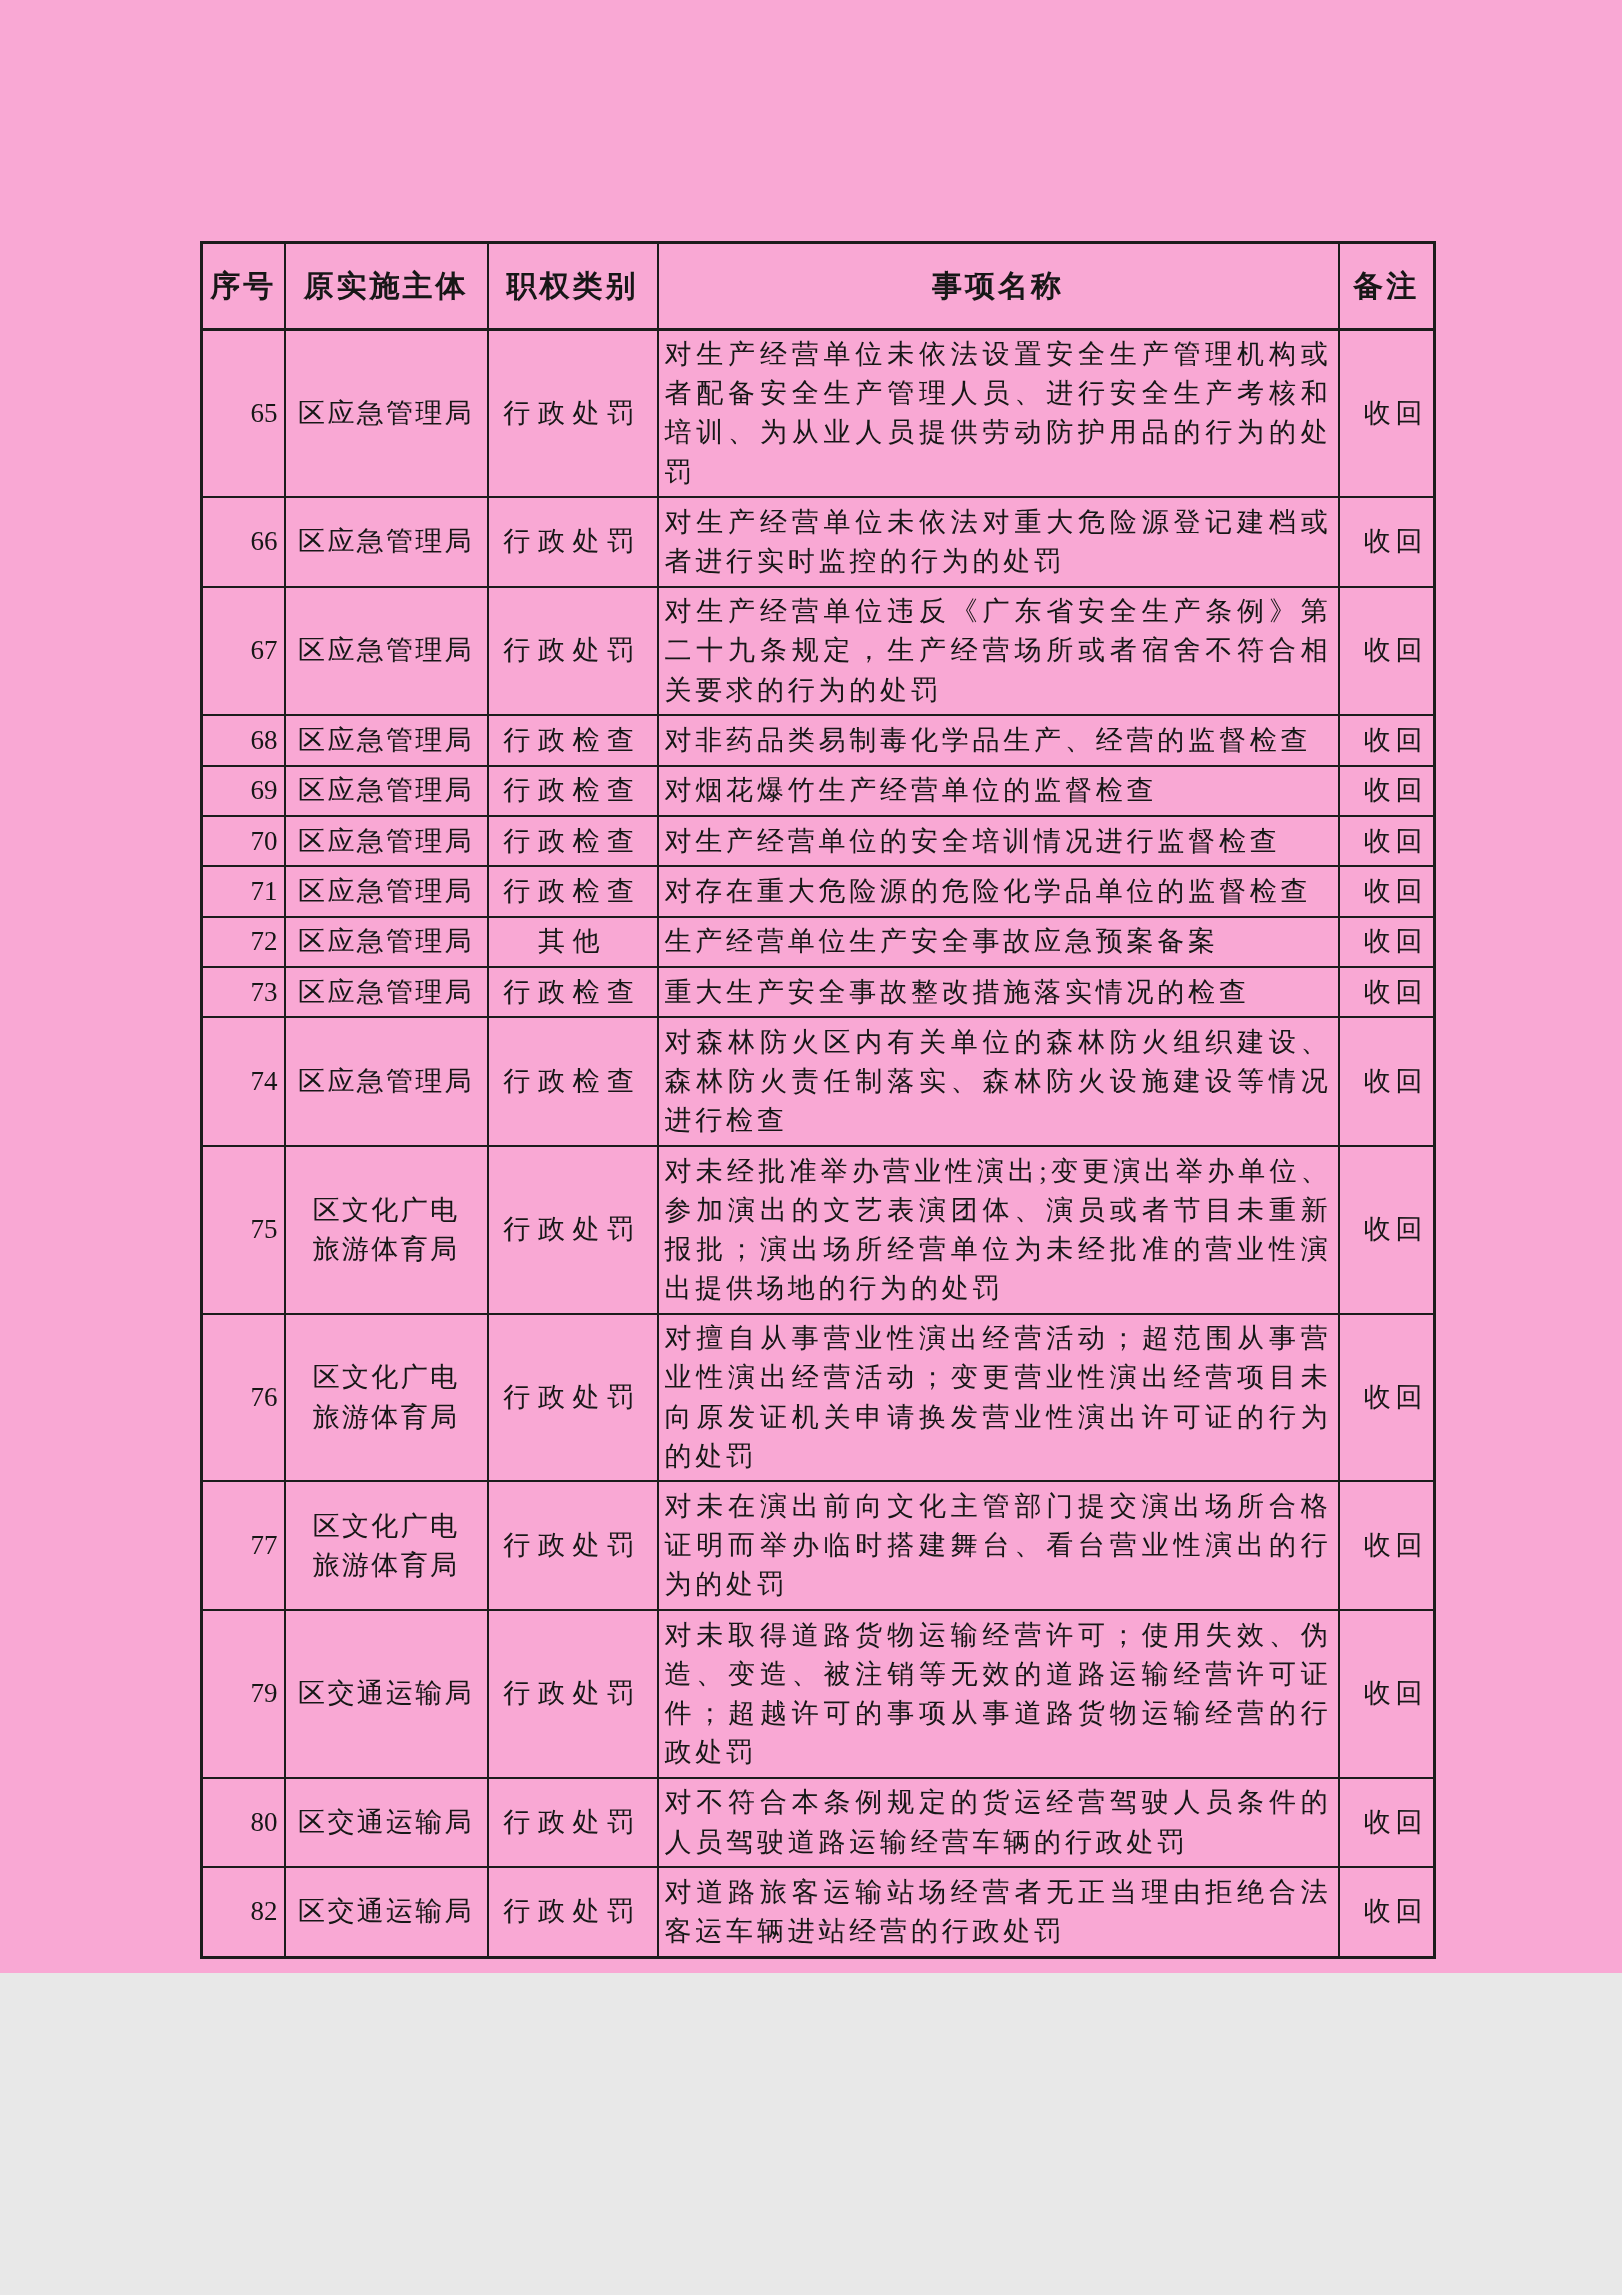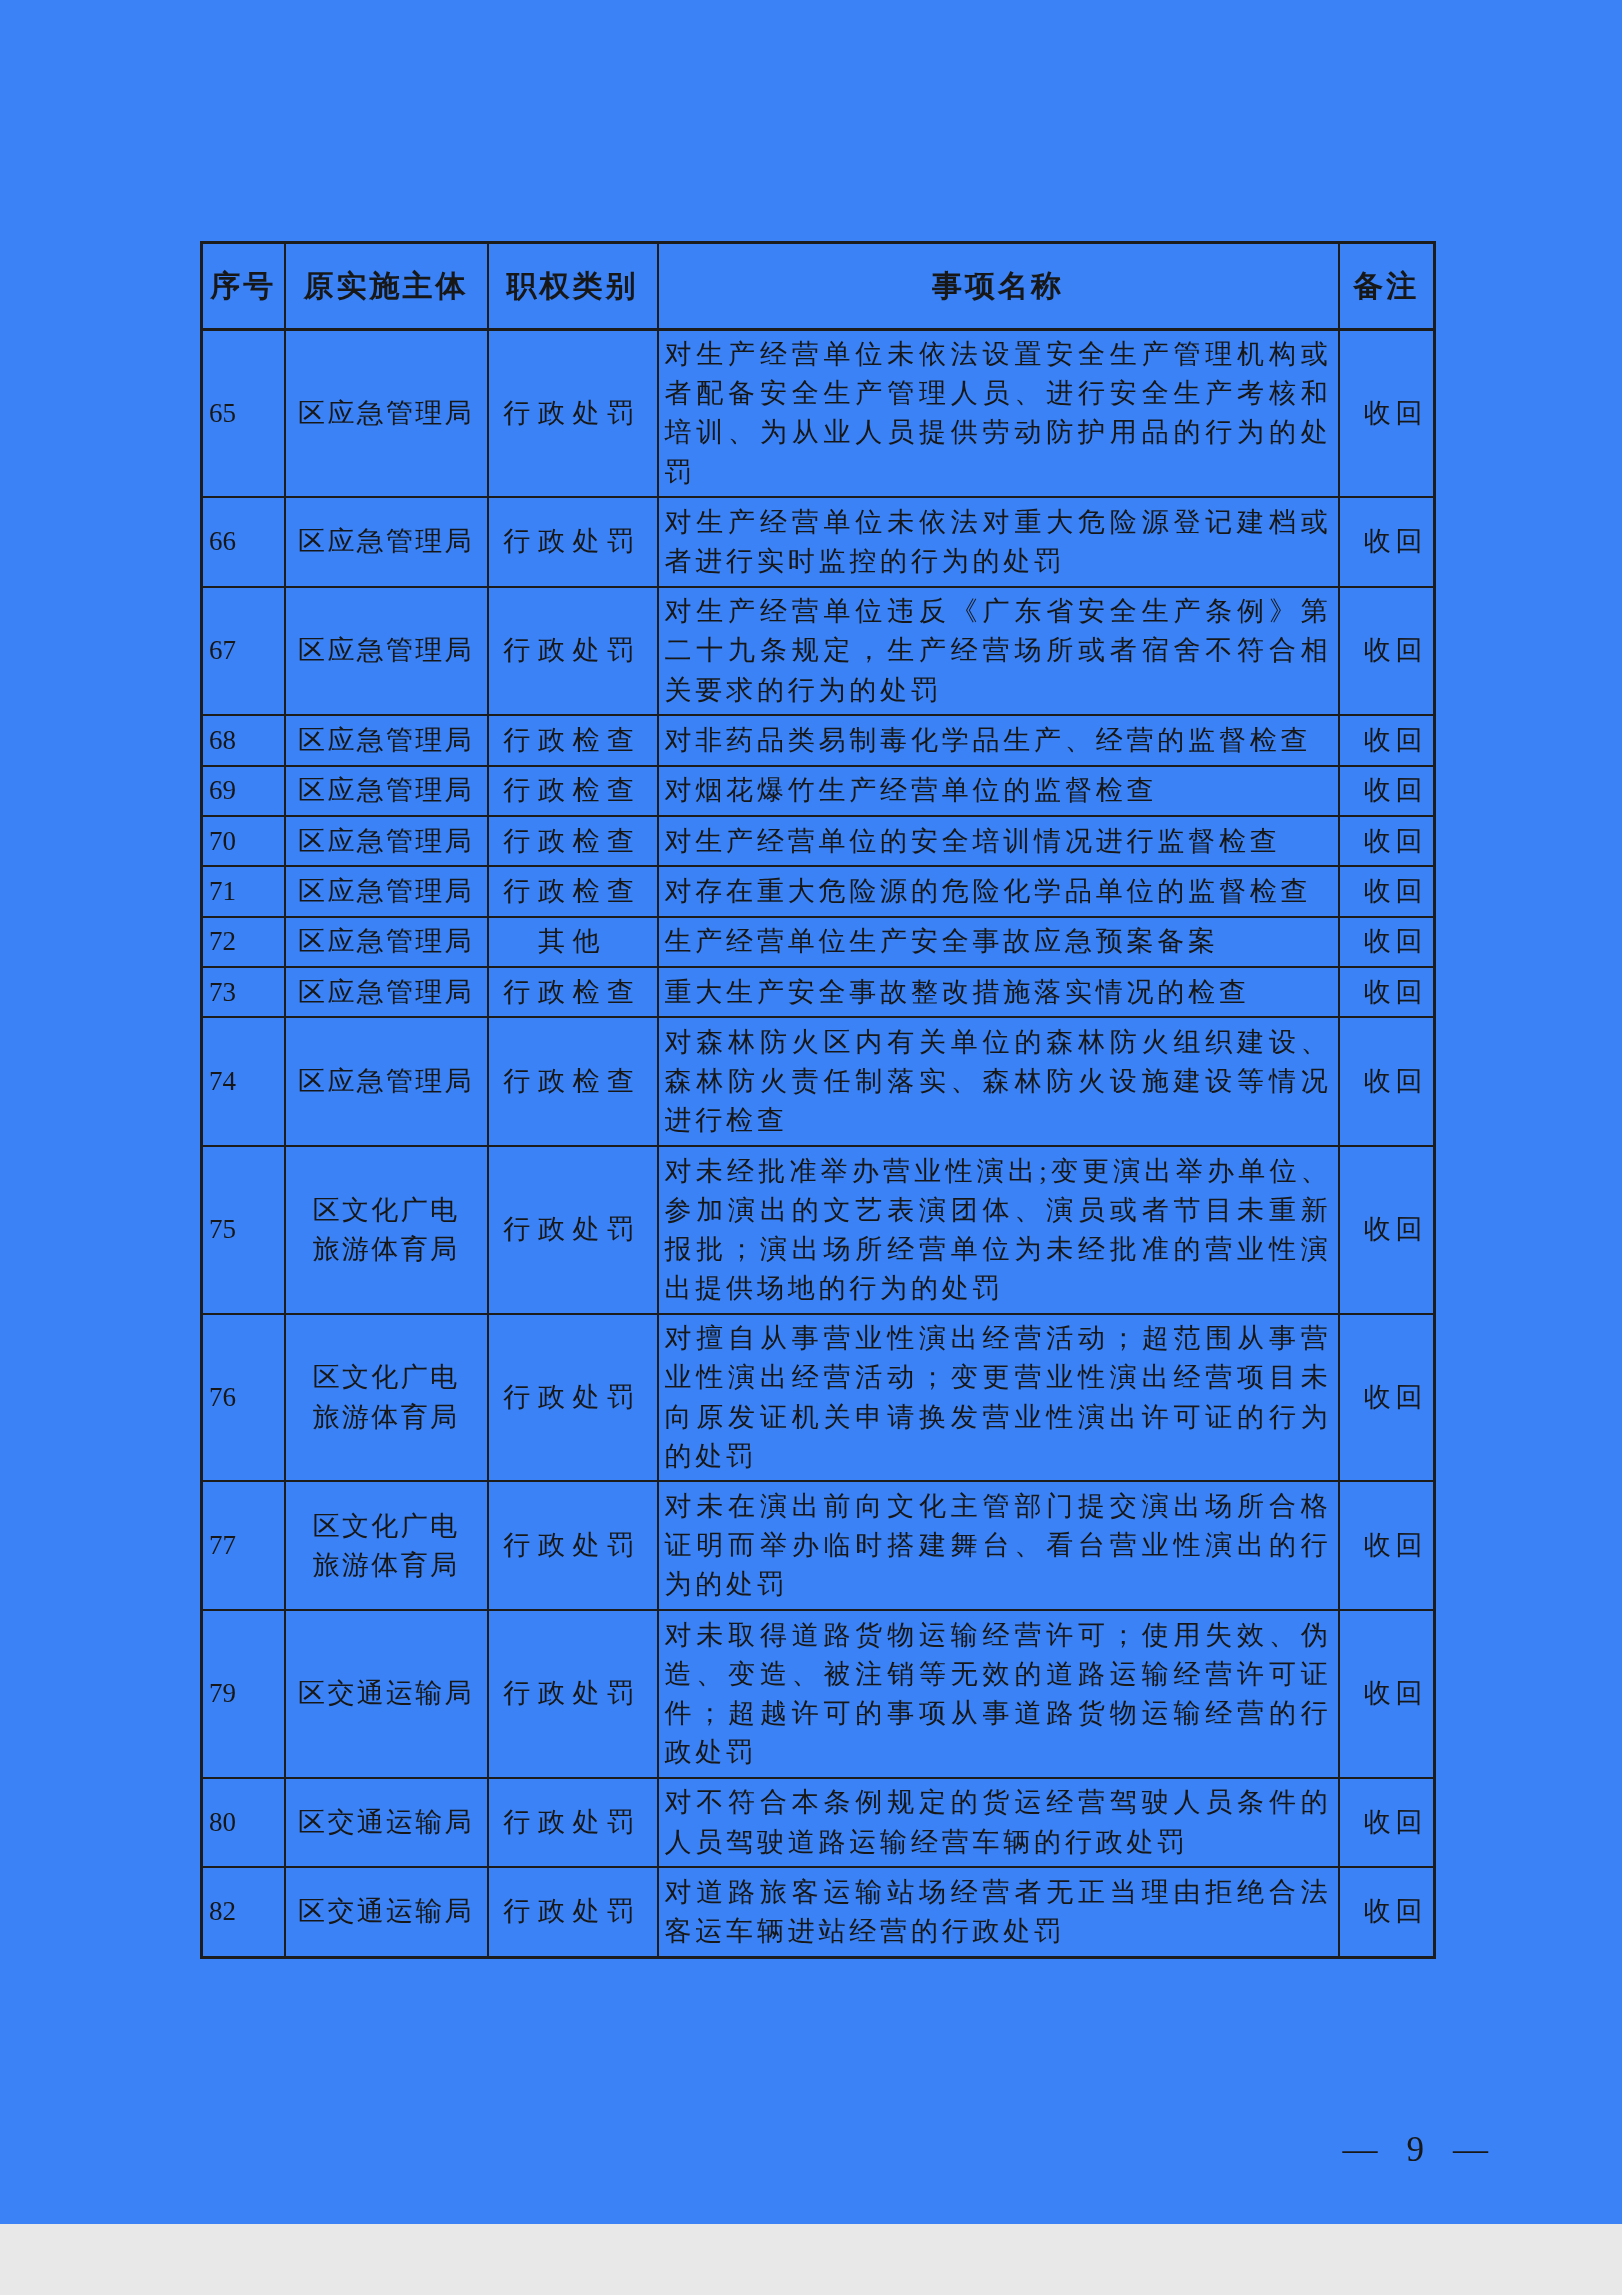--- a/index.html
+++ b/index.html
@@ -3,22 +3,22 @@
 <meta charset="utf-8">
 <style>
   html, body {
     margin: 0;
     padding: 0;
     background: #e8e8e8;
   }
   .page {
     position: relative;
     width: 1623px;
-    height: 2224px;
-    background: #3b82f6;
+    height: 1973px;
+    background: #f9a8d4;
     font-family: "Liberation Serif", "DejaVu Serif", serif;
     color: #171717;
     overflow: hidden;
   }
   .table-wrap {
     position: absolute;
     left: 200px;
     top: 241px;
     width: 1234px;
   }
@@ -46,21 +46,21 @@
 
   table.gov-table th {
     font-weight: bold;
     font-size: 30px;
     text-align: center;
     padding: 20px 4.6px;
     letter-spacing: 3px;
     border-bottom-width: 3.8px;
   }
   td.c-no {
-    text-align: left;
+    text-align: right;
     font-size: 29px;
     font-family: "Liberation Serif", "DejaVu Serif", serif;
   }
   td.c-agency {
     text-align: center;
     letter-spacing: 2.3px;
     white-space: pre-line;
     padding-left: 1.5px;
     padding-right: 1.5px;
   }

